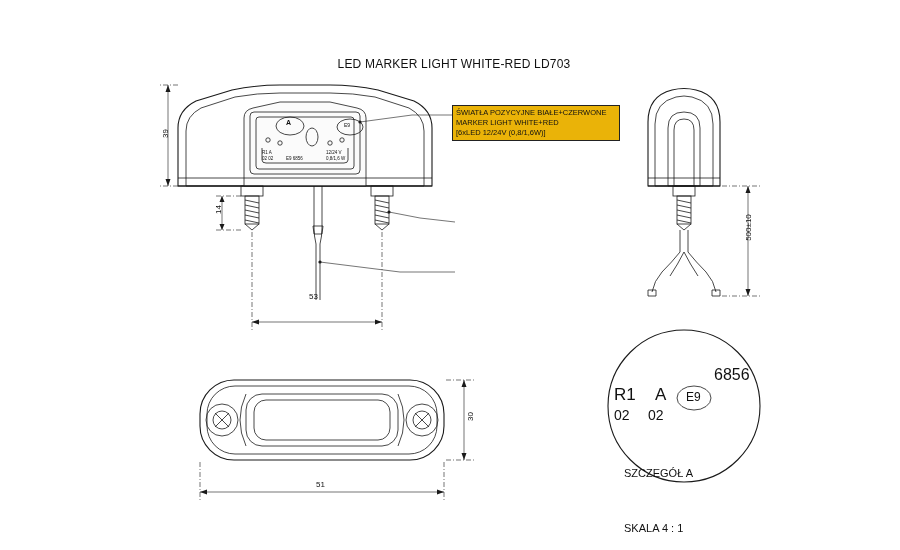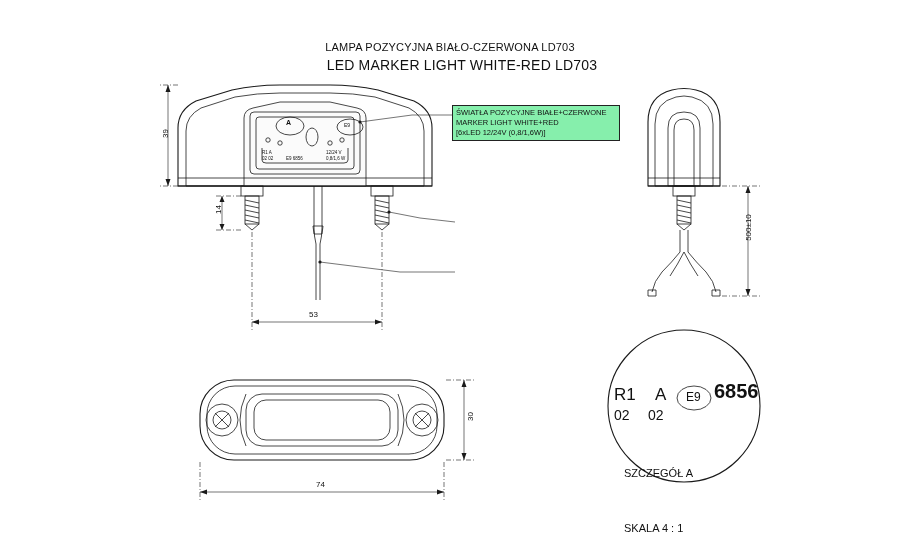--- a/index.html
+++ b/index.html
@@ -23,36 +23,36 @@
     color: #111;
   }
   #title-main {
     left: 200px;
     top: 41px;
     width: 500px;
     font-size: 11px;
     letter-spacing: 0.2px;
   }
   #title-sub {
-    left: 212px;
+    left: 204px;
     top: 57px;
     width: 500px;
-    font-size: 14px;
+    font-size: 12px;
     letter-spacing: 0.2px;
     text-align: center;
   }
   .callout {
     position: absolute;
     font-size: 7.5px;
     line-height: 1.32;
     color: #111;
     white-space: pre-line;
     padding: 2px 3px;
     border: 1px solid #222;
-    background: #86efac;
+    background: #eab308;
   }
   .dimtxt {
     position: absolute;
     font-size: 8px;
     color: #111;
   }
   .rot90 {
     transform: rotate(-90deg);
     transform-origin: 50% 50%;
   }
@@ -82,21 +82,20 @@
     position: absolute;
     color: #111;
     font-family: "Liberation Sans", sans-serif;
   }
 </style>
 </head>
 <body>
 
 <div id="sheet">
 
-  <div class="ttl" id="title-main">LAMPA POZYCYJNA BIAŁO-CZERWONA LD703</div>
   <div class="ttl" id="title-sub">LED MARKER LIGHT WHITE-RED LD703</div>
 
   <svg class="layer" viewBox="0 0 900 550">
 
     <path class="ln med" d="M178 186 L178 128 Q178 110 196 101 L232 90 Q256 85 280 85 L330 85 Q354 85 378 90 L414 101 Q432 110 432 128 L432 186 Z" fill="#ffffff"></path>
 
     <path class="ln thin" d="M186 186 L186 131 Q186 116 201 108 L235 97 Q257 93 280 93 L330 93 Q353 93 375 97 L409 108 Q424 116 424 131 L424 186 Z" fill="none"></path>
 
     <path class="ln thin lens" d="M244 186 L244 118 Q244 110 253 108 L280 102 L330 102 L357 108 Q366 110 366 118 L366 186 Z"></path>
 
@@ -254,28 +253,28 @@
   <div class="stamp" style="left:286px; top:156px; font-size:4.5px;">E9 6856</div>
   <div class="stamp" style="left:326px; top:150px; font-size:4.5px;">12/24 V</div>
   <div class="stamp" style="left:326px; top:156px; font-size:4.5px;">0,8/1,6 W</div>
 
   <div class="callout" style="left:452px; top:105px; width:160px;">ŚWIATŁA POZYCYJNE BIAŁE+CZERWONE
 MARKER LIGHT WHITE+RED
 [6xLED 12/24V (0,8/1,6W)]</div>
 
   <div class="dimtxt rot90" style="left:157px; top:129px; width:16px; text-align:center;">39</div>
   <div class="dimtxt rot90" style="left:210px; top:205px; width:16px; text-align:center;">14</div>
-  <div class="dimtxt" style="left:309px; top:310px;">53</div>
+  <div class="dimtxt" style="left:309px; top:292px;">53</div>
   <div class="dimtxt rot90" style="left:726px; top:223px; width:44px; text-align:center;">500±10</div>
   <div class="dimtxt rot90" style="left:462px; top:412px; width:16px; text-align:center;">30</div>
-  <div class="dimtxt" style="left:316px; top:480px;">74</div>
+  <div class="dimtxt" style="left:316px; top:480px;">51</div>
 
   <div class="stamp" style="left:614px; top:385px; font-size:17px;">R1</div>
   <div class="stamp" style="left:655px; top:385px; font-size:17px;">A</div>
   <div class="stamp" style="left:686px; top:390px; font-size:12px;">E9</div>
-  <div class="stamp" style="left:714px; top:380px; font-size:20px;font-weight:bold;">6856</div>
+  <div class="stamp" style="left:714px; top:366px; font-size:16px;">6856</div>
   <div class="stamp" style="left:614px; top:407px; font-size:14px;">02</div>
   <div class="stamp" style="left:648px; top:407px; font-size:14px;">02</div>
 
   <div class="detail-txt" style="left:624px; top:466px; width:120px;">SZCZEGÓŁ A</div>
   <div class="detail-txt" style="left:624px; top:477px; width:120px;margin-top:44px;">SKALA 4 : 1</div>
 
 </div>
 
 </body></html>

